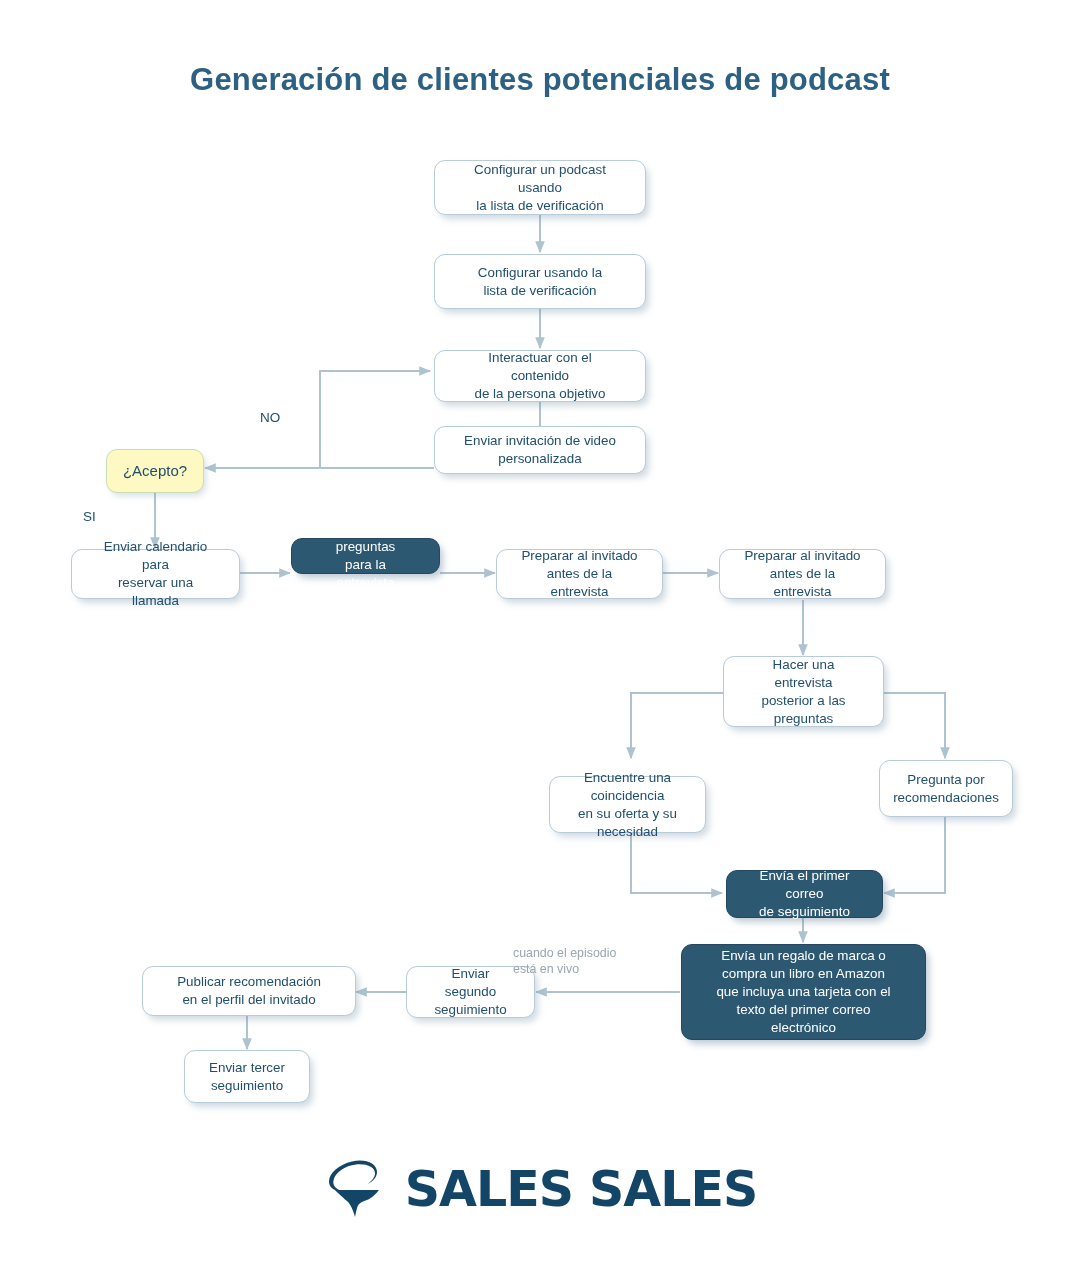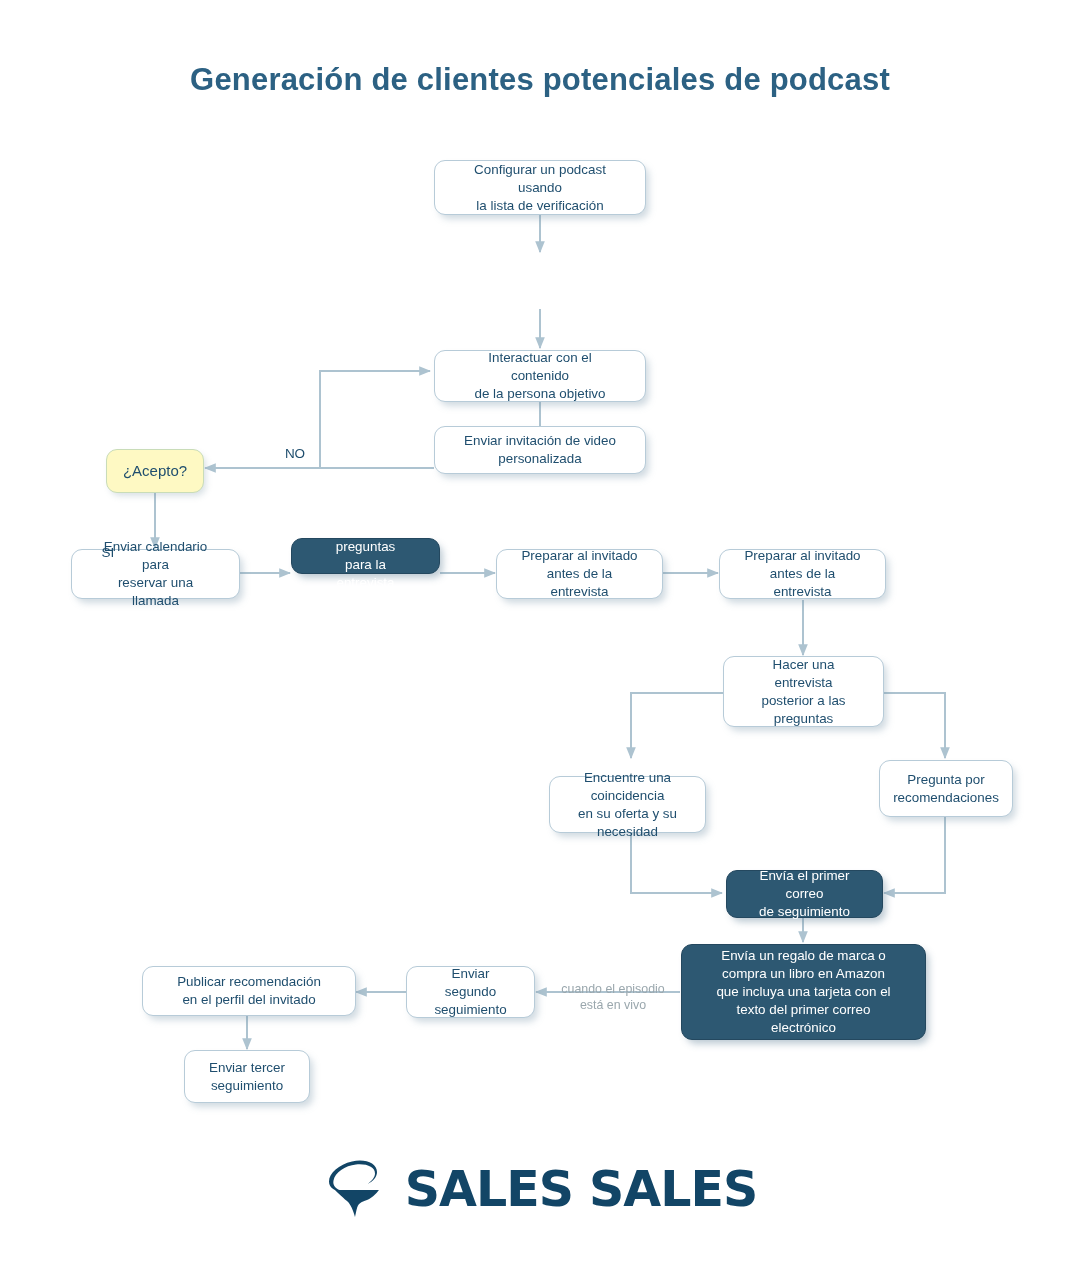--- a/index.html
+++ b/index.html
@@ -56,23 +56,21 @@
     font-size:15px;
     box-shadow:3px 4px 6px -1px rgba(130,155,170,0.30);
   }
 
   
   .elabel{
     position:absolute;
     color:#1f4e6e;
     font-size:13.5px;
     line-height:17px;
-    text-align:center;
     white-space:nowrap;
-    margin-top:36px;
   }
   .elabel.grey{color:#9aa7ad;font-size:12.4px;line-height:16px;}
 
   
   #wires{position:absolute;left:0;top:0;width:1080px;height:1280px;}
 
   
   #logo{
     position:absolute;left:0;top:1158px;width:1080px;
     display:flex;align-items:center;justify-content:center;gap:18px;
@@ -147,20 +145,23 @@
       <path d="M406,992 L356,992"></path>
 
       <path d="M247,1015 L247,1049"></path>
     </g>
   </svg>
 
   <div class="node" style="left:434px;top:160px;width:212px;height:55px;">
     <span>Configurar un podcast usando<br>la lista de verificación</span>
   </div>
 
+  <div class="node" style="left:434px;top:254px;width:212px;height:55px;">
+    <span>Configurar usando la<br>lista de verificación</span>
+  </div>
 
   <div class="node" style="left:434px;top:350px;width:212px;height:52px;">
     <span>Interactuar con el contenido<br>de la persona objetivo</span>
   </div>
 
   <div class="node" style="left:434px;top:426px;width:212px;height:48px;">
     <span>Enviar invitación de video<br>personalizada</span>
   </div>
 
   <div class="node green" style="left:106px;top:449px;width:98px;height:44px;">

